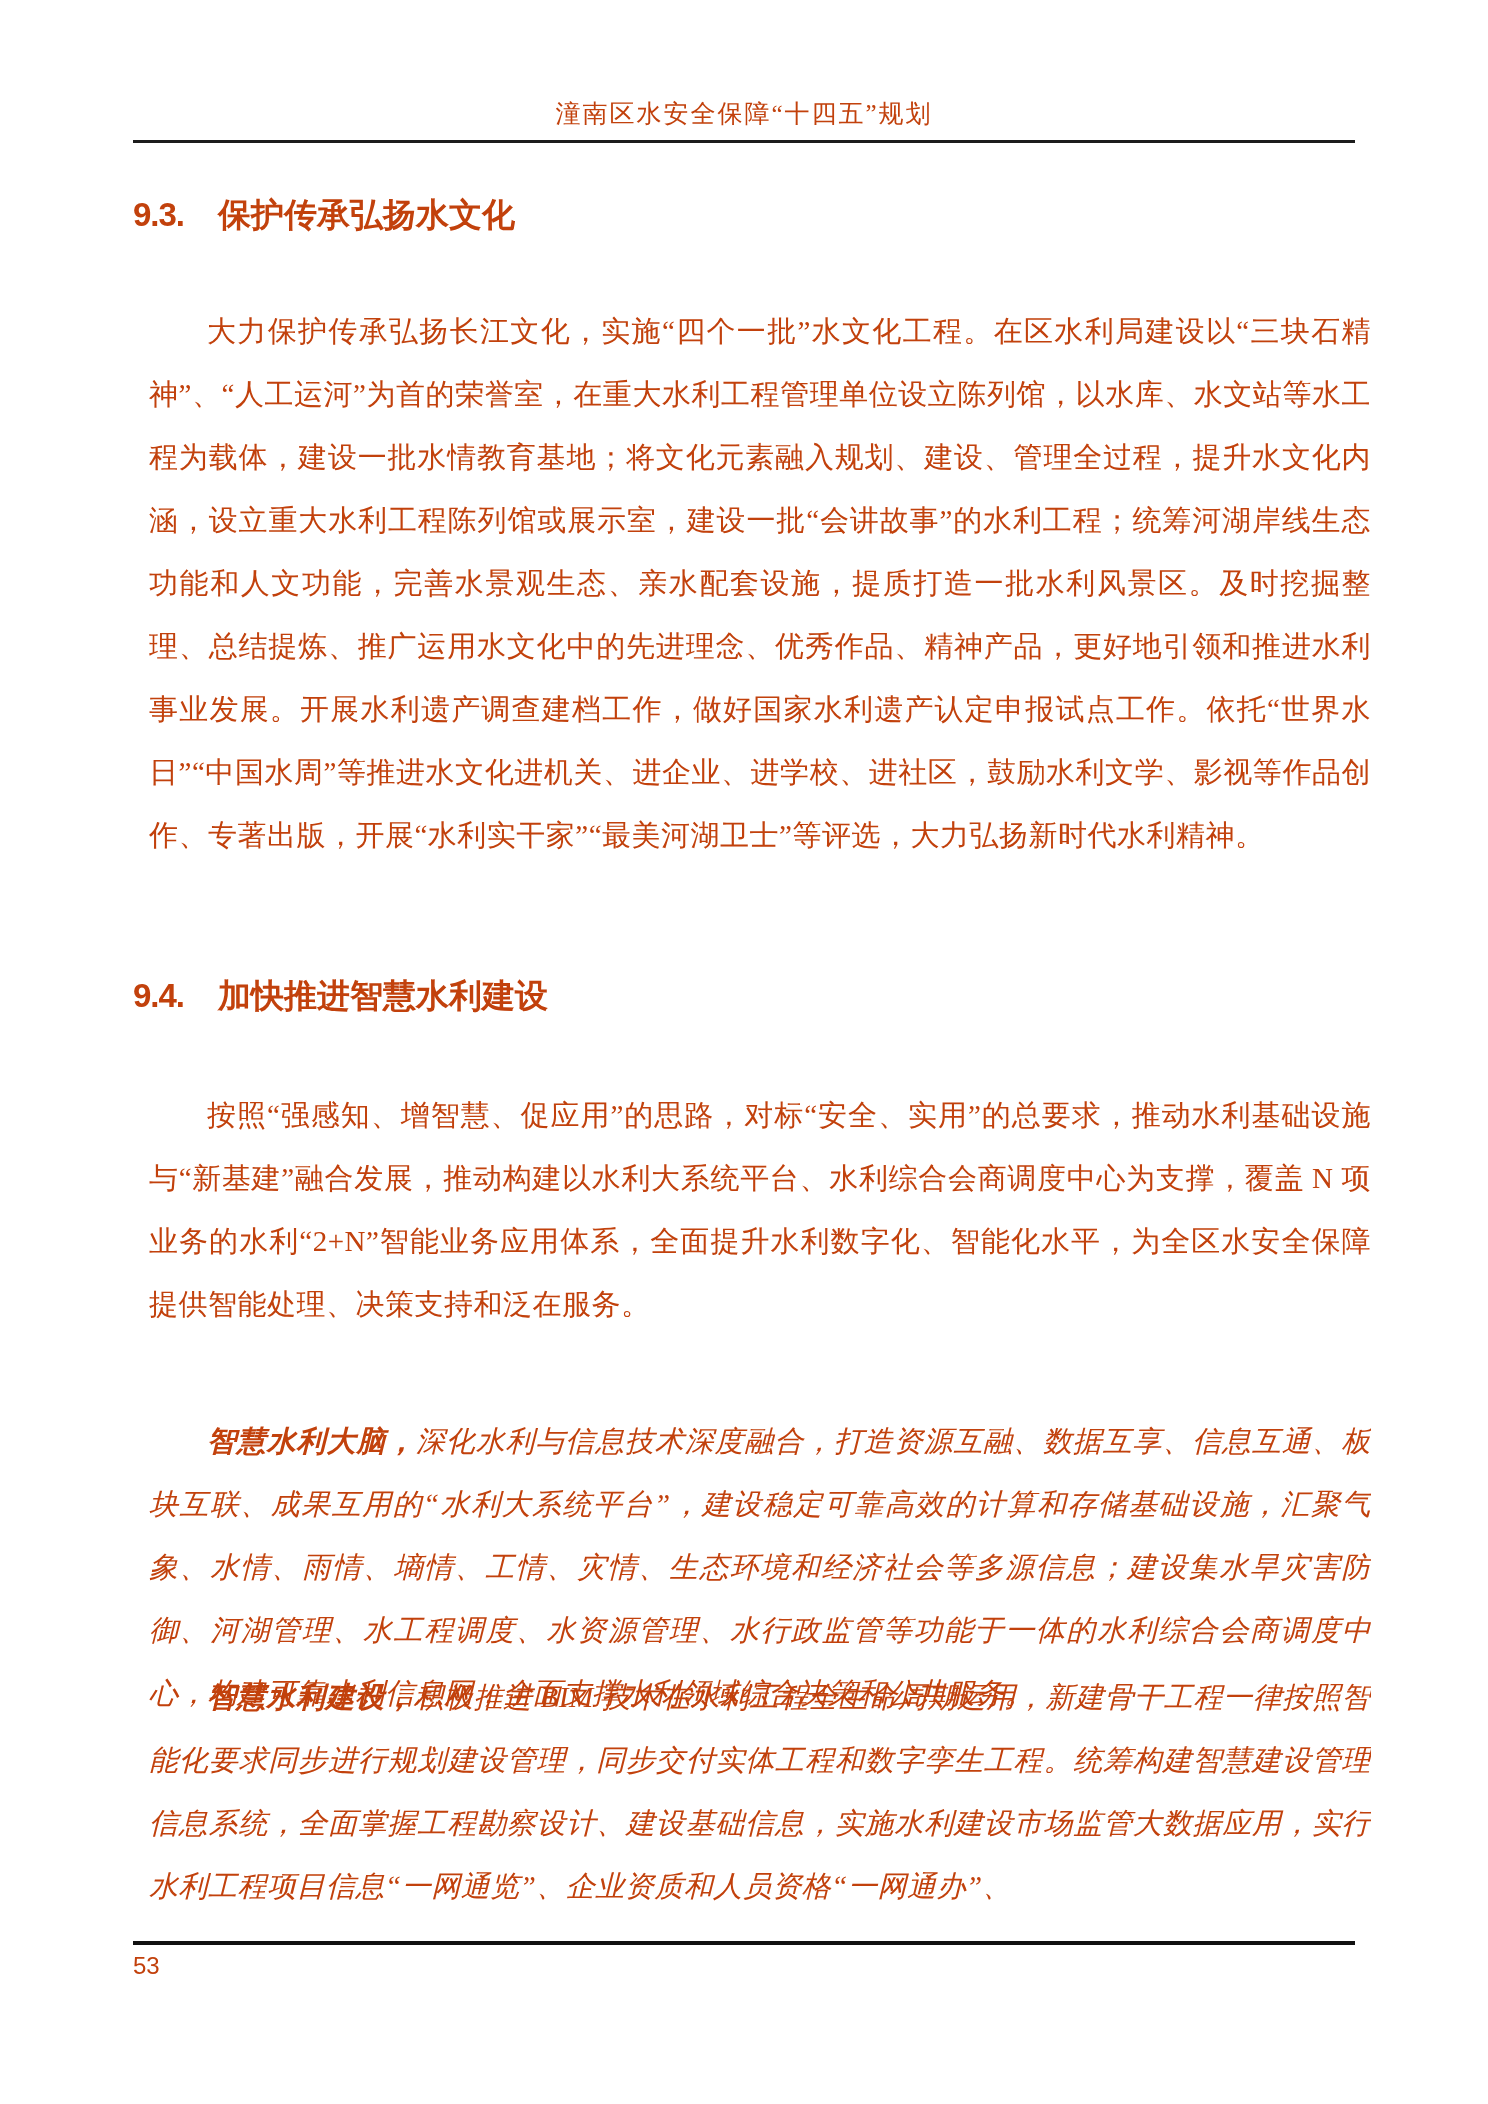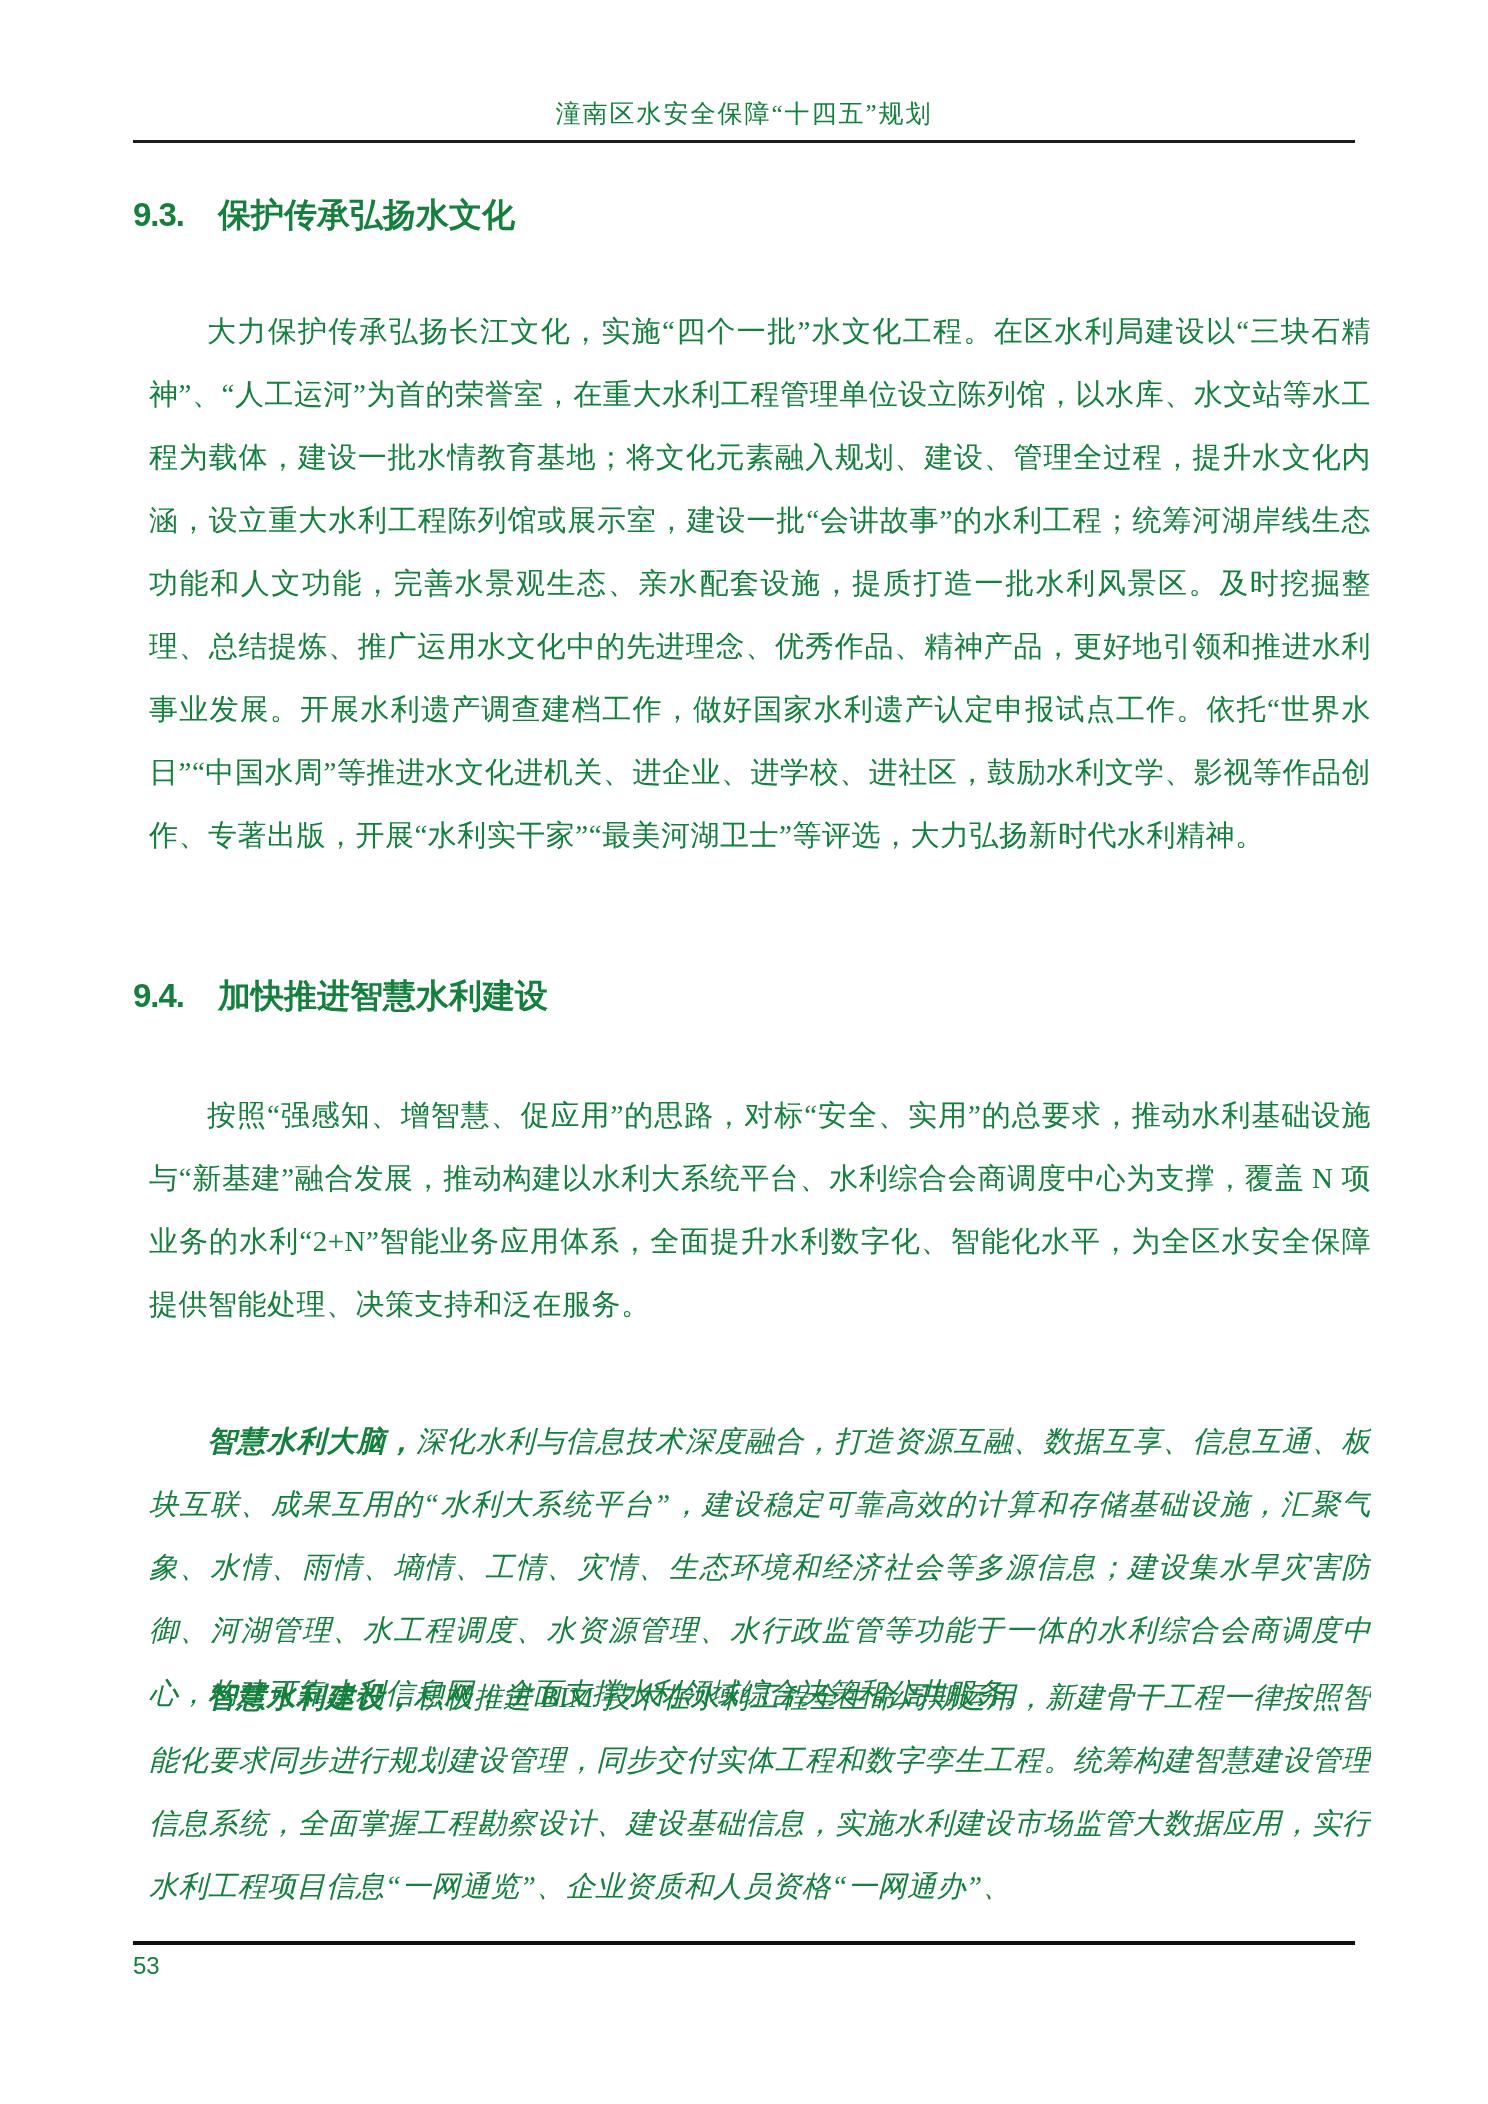--- a/index.html
+++ b/index.html
@@ -2,21 +2,21 @@
 <html><head>
 <meta charset="utf-8">
 <style>
   html, body { margin: 0; padding: 0; background: #e8e8e8; }
   .page {
     position: relative;
     width: 1488px;
     height: 2104px;
     margin: 0 auto;
     background: #ffffff;
-    color: #15803d;
+    color: #c2410c;
     font-family: "Liberation Serif", "DejaVu Serif", serif;
     overflow: hidden;
   }
   
   .header-title {
     position: absolute;
     top: 96px;
     left: 133px;
     width: 1222px;
     text-align: center;

